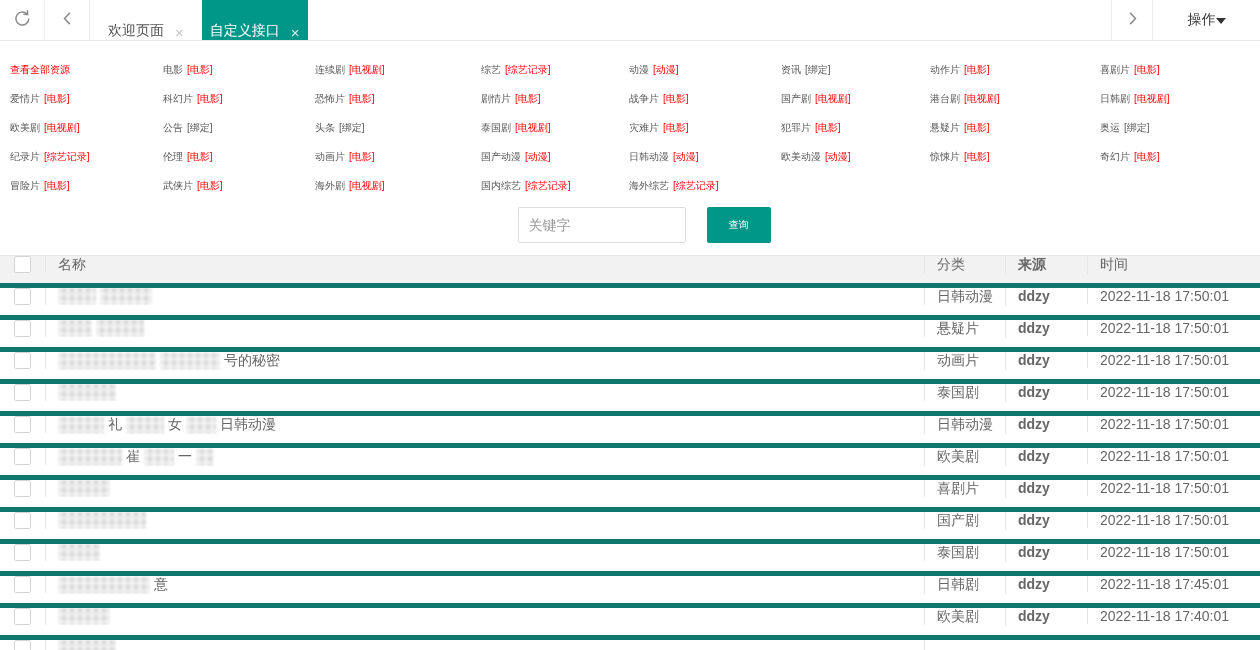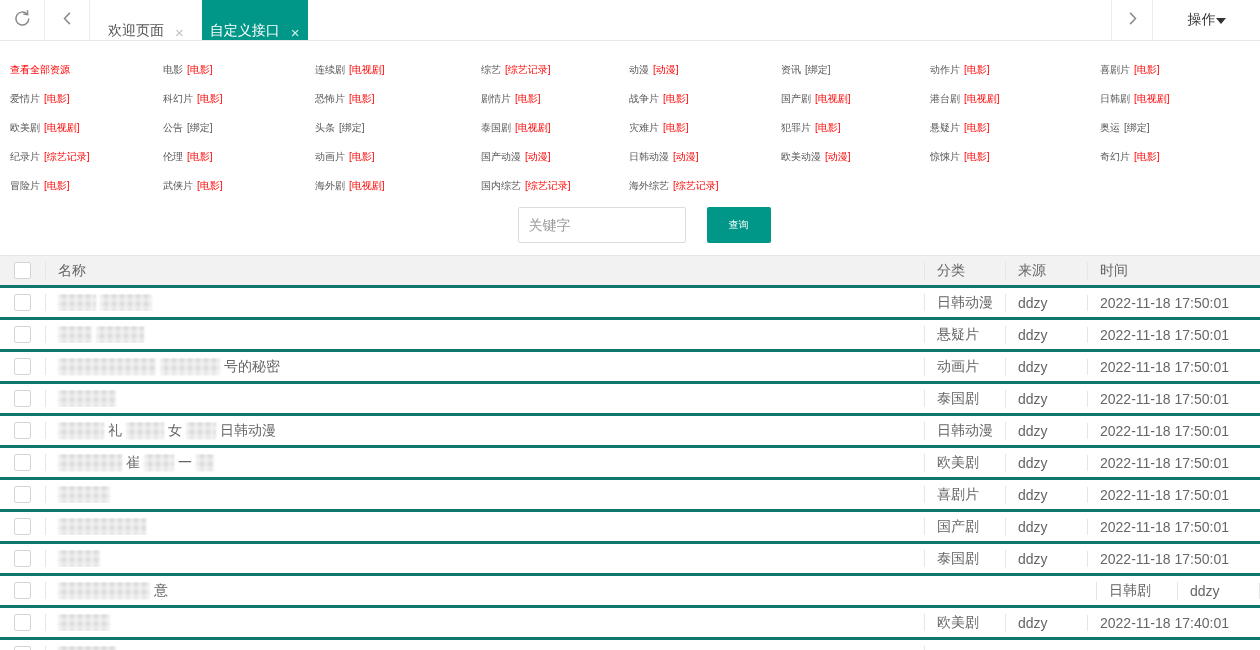--- a/index.html
+++ b/index.html
@@ -34,27 +34,27 @@
   .cat.all .lbl{color:var(--red);}
 
   
   .search-row{display:flex;justify-content:center;align-items:center;gap:21px;margin-top:7px;height:36px;padding-left:28px;}
   .search-input{width:168px;height:36px;border:1px solid #dcdcdc;border-radius:2px;padding:0 10px;font-size:14px;color:#333;outline:none;font-family:inherit;}
   .search-input::placeholder{color:#999;}
   .search-btn{width:64px;height:36px;background:var(--accent);color:#fff;border:none;border-radius:2px;font-size:10px;cursor:pointer;font-family:inherit;}
 
   
   .table{margin-top:12px;border-top:1px solid #e6e6e6;font-size:14px;color:#666;}
-  .tr{display:flex;height:32px;border-bottom:3px solid #0f766e;align-items:center;background:#fff;}
+  .tr{display:flex;height:32px;border-bottom:5px solid #0f766e;align-items:flex-start;background:#fff;}
   .tr.head{background:#f2f2f2;color:#666;}
   .td{display:flex;align-items:center;padding:0 12px;border-right:1px solid #e6e6e6;overflow:hidden;white-space:nowrap;}
   .td-check{width:46px;justify-content:center;padding:0;}
   .td-name{flex:1;}
   .td-cat{width:81px;}
-  .td-src{width:82px;}
+  .td-src{width:82px;font-weight:bold;}
   .td-time{width:172px;border-right:none;}
   .cb{display:inline-block;width:17px;height:17px;border:1px solid #d4d4d4;border-radius:2px;background:#fff;cursor:pointer;}
   .mosaic{display:inline-block;height:17px;margin-right:4px;border-radius:1px;flex:0 0 auto;
     background:
       linear-gradient(90deg, rgba(255,255,255,.45) 50%, transparent 50%) 0 0/8px 8px,
       linear-gradient(0deg, rgba(255,255,255,.4) 50%, transparent 50%) 0 0/8px 8px,
       #dadada;
     filter:blur(1.3px);
   }
   .frag{margin-right:4px;color:#666;}
@@ -385,20 +385,21 @@
       <div class="tr">
         <div class="td td-check">
           <span class="cb"></span>
         </div>
         <div class="td td-name">
           <span class="mosaic" style="width: 92px;"></span>
           <span class="frag">意</span>
         </div>
         <div class="td td-cat">日韩剧</div>
         <div class="td td-src">ddzy</div>
+        <div class="td td-time">2022-11-18 17:45:01</div>
       </div>
       <div class="tr">
         <div class="td td-check">
           <span class="cb"></span>
         </div>
         <div class="td td-name">
           <span class="mosaic" style="width: 52px;"></span>
         </div>
         <div class="td td-cat">欧美剧</div>
         <div class="td td-src">ddzy</div>

